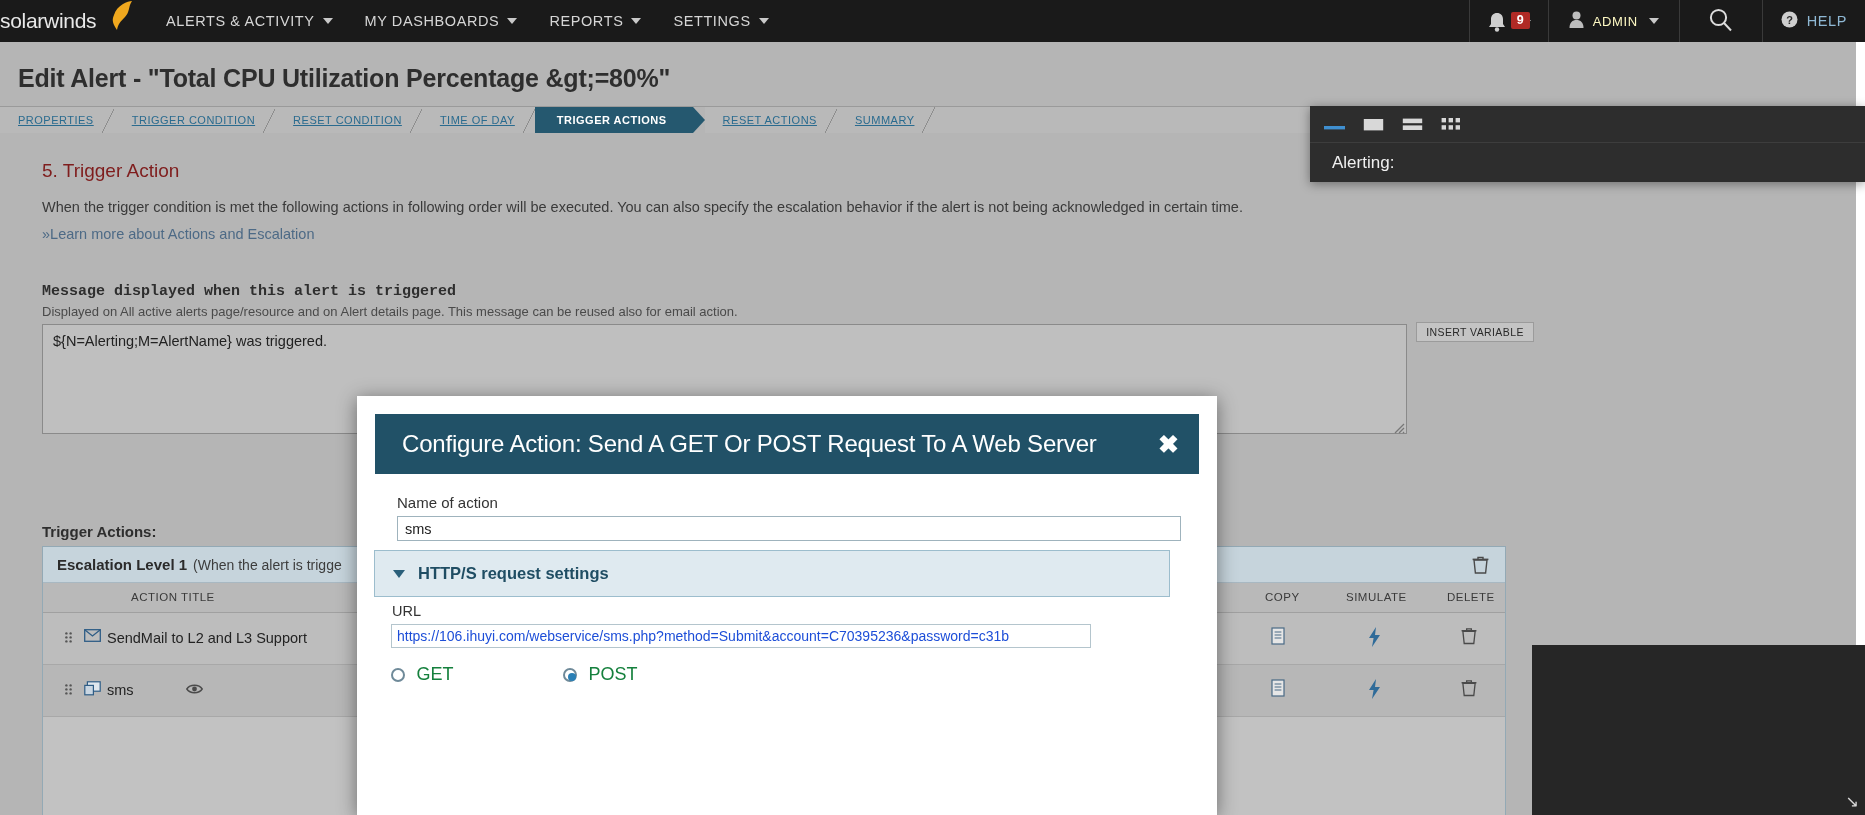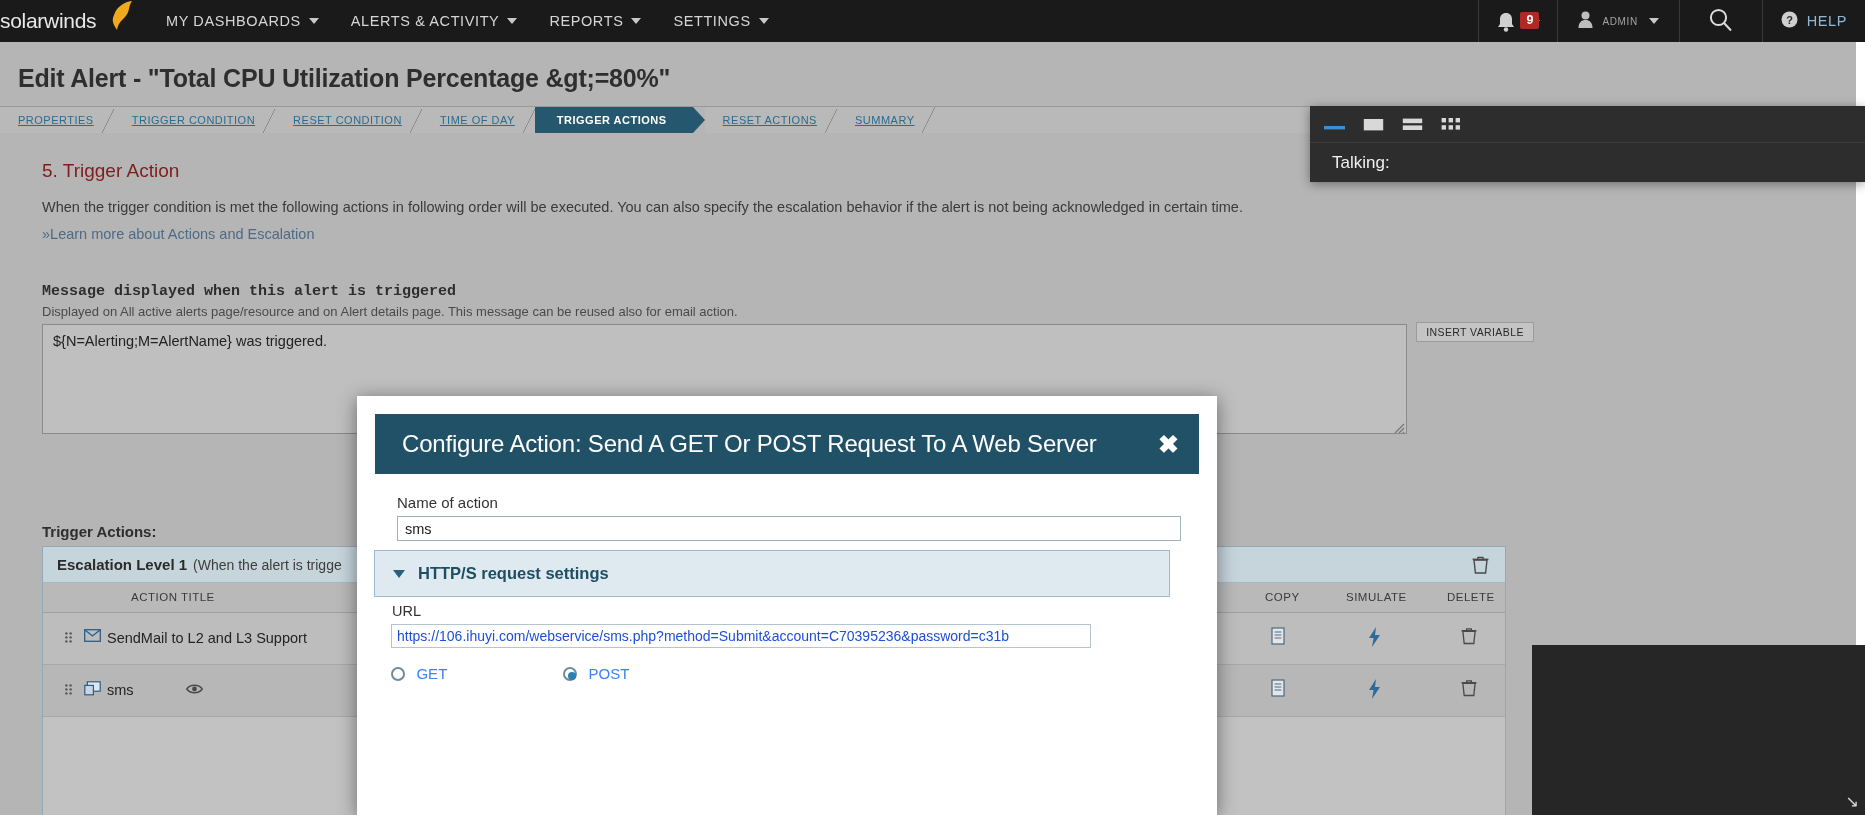--- a/index.html
+++ b/index.html
@@ -79,22 +79,22 @@
     line-height: 14px;
   }
   .admin-group {
     display: flex; align-items: center;
     gap: 9px;
     padding: 0 20px;
     height: 42px;
     cursor: pointer;
   }
   .admin-label {
-    color: #a3a3a3;
-    font-size: 10px;
+    color: #fef9c3;
+    font-size: 13px;
     letter-spacing: 0.6px;
     text-align: center;
   }
   .search-group {
     width: 82px; height: 42px;
     display: flex; align-items: center; justify-content: center;
     cursor: pointer;
   }
   .help-group {
     display: flex; align-items: center;
@@ -435,22 +435,22 @@
   }
   .radio-dot.checked::after {
     content: "";
     position: absolute;
     left: 3px; top: 3px;
     width: 8px; height: 8px;
     border-radius: 50%;
     background: #2a7fb5;
   }
   .radio-label {
-    font-size: 15px;
-    color: #3b82f6;
+    font-size: 18px;
+    color: #15803d;
     margin-left: 7px;
     vertical-align: middle;
   }
 
   
   #widget {
     position: absolute;
     left: 1310px; top: 106px;
     width: 555px; height: 76px;
     background: #2d2d2d;
@@ -498,25 +498,25 @@
 
 <div id="topnav">
   <div class="logo-wrap">
     <span class="logo-text">solarwinds</span>
     <svg class="logo-flame" viewBox="0 0 28 30">
       <path d="M6 14 C9 4, 20 0, 24 0 C20 6, 22 11, 17 16 C13 20, 10 23, 9 29 C6 24, 3 20, 6 14 Z" fill="#f0a81e"></path>
     </svg>
   </div>
 
   <div class="nav-item">
+    <span>ALERTS &amp; ACTIVITY</span>
+    <i class="caret-down"></i>
+  </div>
+  <div class="nav-item">
     <span>MY DASHBOARDS</span>
-    <i class="caret-down"></i>
-  </div>
-  <div class="nav-item">
-    <span>ALERTS &amp; ACTIVITY</span>
     <i class="caret-down"></i>
   </div>
   <div class="nav-item">
     <span>REPORTS</span>
     <i class="caret-down"></i>
   </div>
   <div class="nav-item">
     <span>SETTINGS</span>
     <i class="caret-down"></i>
   </div>
@@ -753,19 +753,19 @@
     <svg class="wicon" width="20" height="15" viewBox="0 0 20 15">
       <rect x="0.6" y="1" width="4.4" height="4.4" fill="#d8d8d8"></rect>
       <rect x="7.6" y="1" width="4.4" height="4.4" fill="#d8d8d8"></rect>
       <rect x="14.6" y="1" width="4.4" height="4.4" fill="#d8d8d8"></rect>
       <rect x="0.6" y="8.2" width="4.4" height="4.4" fill="#d8d8d8"></rect>
       <rect x="7.6" y="8.2" width="4.4" height="4.4" fill="#d8d8d8"></rect>
       <rect x="14.6" y="8.2" width="4.4" height="4.4" fill="#d8d8d8"></rect>
     </svg>
   </div>
   <div id="widget-body">
-    <span id="widget-talking">Talking:</span>
+    <span id="widget-talking">Alerting:</span>
   </div>
 </div>
 
 <div id="corner-dark">
   <span id="corner-arrow">↘</span>
 </div>
 
 </body></html>

